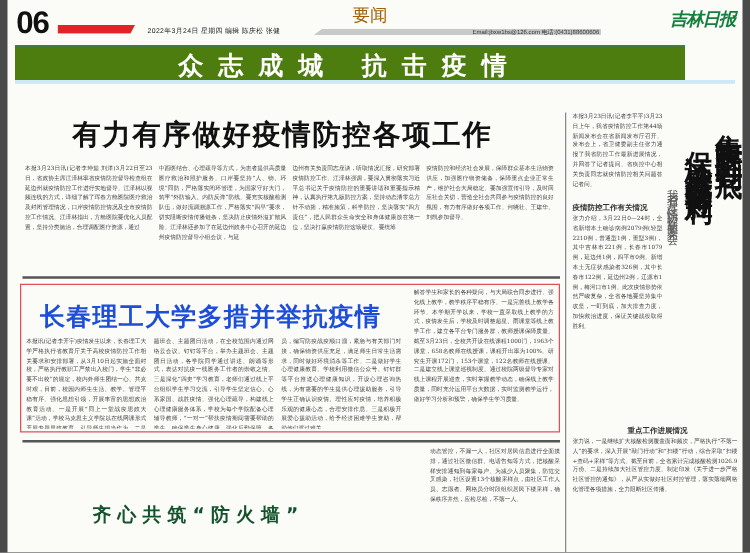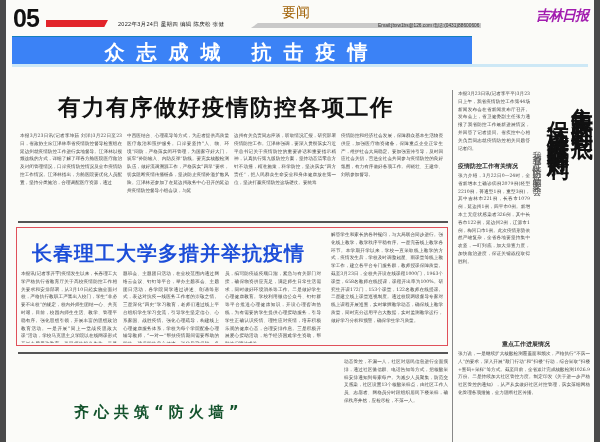--- a/index.html
+++ b/index.html
@@ -6,22 +6,22 @@
   html, body { width:600px; height:442px; overflow:hidden; background:#4a4a4a; }
   body { font-family: "DejaVu Serif", "Liberation Serif", serif; position:relative; }
   .page { position:absolute; left:6px; top:0; width:588px; height:442px; background:#fbfbf8; overflow:hidden; }
   .masthead { position:absolute; left:0; top:0; width:588px; height:34px; }
   .page-no { position:absolute; left:7px; top:4px; font-family:"Liberation Sans", sans-serif; font-weight:bold; font-size:25px; color:#111; letter-spacing:-1px; }
   .red-bar { position:absolute; left:40px; top:20px; width:62px; height:7px; background:#e2242a; clip-path:polygon(0 0,100% 0,94% 100%,0 100%); }
   .meta { position:absolute; left:112px; top:21px; font-family:"Liberation Sans",sans-serif; font-size:5.5px; color:#222; letter-spacing:0.3px; }
   .gray-bar { position:absolute; left:245px; top:23px; width:230px; height:5px; background:#c9c9c9; clip-path:polygon(3% 0,100% 0,100% 100%,0 100%); }
   .section { position:absolute; left:276px; top:4px; font-family:"DejaVu Sans",sans-serif; font-size:14px; color:#a16207; }
   .contact { position:absolute; left:372px; top:22px; font-family:"Liberation Sans",sans-serif; font-size:4.8px; color:#333; }
-  .logo { position:absolute; left:530px; top:7px; font-family:"DejaVu Serif",serif; font-style:italic; font-weight:bold; font-size:14px; color:#a21caf; letter-spacing:-1px;text-align:center; }
-  .banner { position:absolute; left:6px; top:36px; width:460px; height:28px; background:#3b82f6; border-top:1px solid #1780bb; }
+  .logo { position:absolute; left:530px; top:7px; font-family:"DejaVu Serif",serif; font-style:italic; font-weight:bold; font-size:14px; color:#15803d; letter-spacing:-1px;text-align:center; }
+  .banner { position:absolute; left:6px; top:36px; width:536px; height:28px; background:#4d7c0f; border-top:1px solid #1780bb; }
   .banner span { position:absolute; top:2px; left:0; width:100%; text-align:center; font-family:"DejaVu Sans",sans-serif; font-weight:bold; font-size:20px; color:#fff; letter-spacing:12px; }
   .banner-under { position:absolute; left:6px; top:64px; width:576px; height:3px; background:#cde8f6; }
 
   .h1 { position:absolute; left:28px; top:92px; font-family:"DejaVu Sans",sans-serif; font-weight:bold; font-size:22.5px; color:#111; letter-spacing:1.5px;margin-left:24px; }
   .sub1 { position:absolute; left:140px; top:121px; font-size:8px; color:#333; letter-spacing:2px; }
   .col { position:absolute; font-size:4.6px; line-height:7.8px; color:#444; text-align:justify; overflow:hidden; }
   .rule-thick { position:absolute; left:12px; top:221px; width:430px; height:2px; background:#555; }
   .vrule { position:absolute; width:1px; background:#888; }
 
   .redbox { position:absolute; left:10px; top:227px; width:432px; height:119px; border:1px solid #e0505a; }
@@ -34,21 +34,21 @@
   .vhead { position:absolute; font-family:"DejaVu Serif",serif; font-weight:bold; color:#111; writing-mode:vertical-rl; letter-spacing:4px; }
   .vsub { position:absolute; font-family:"DejaVu Serif",serif; color:#555; writing-mode:vertical-rl; font-size:9px; letter-spacing:3px; }
   .rsub { position:absolute; font-family:"DejaVu Sans",sans-serif; font-weight:bold; font-size:6px; color:#333; }
 </style>
 </head>
 <body>
 
 <div class="page">
 
   <div class="masthead">
-    <div class="page-no">05</div>
+    <div class="page-no">06</div>
     <div class="red-bar"></div>
     <div class="meta">2022年3月24日  星期四  编辑  陈庆松  张健</div>
     <div class="gray-bar"></div>
     <div class="section">要闻</div>
     <div class="contact">Email:jbxw1bs@126.com   电话:(0431)88600606</div>
     <div class="logo">吉林日报</div>
   </div>
 
   <div class="banner">
     <span>众志成城 抗击疫情</span>

